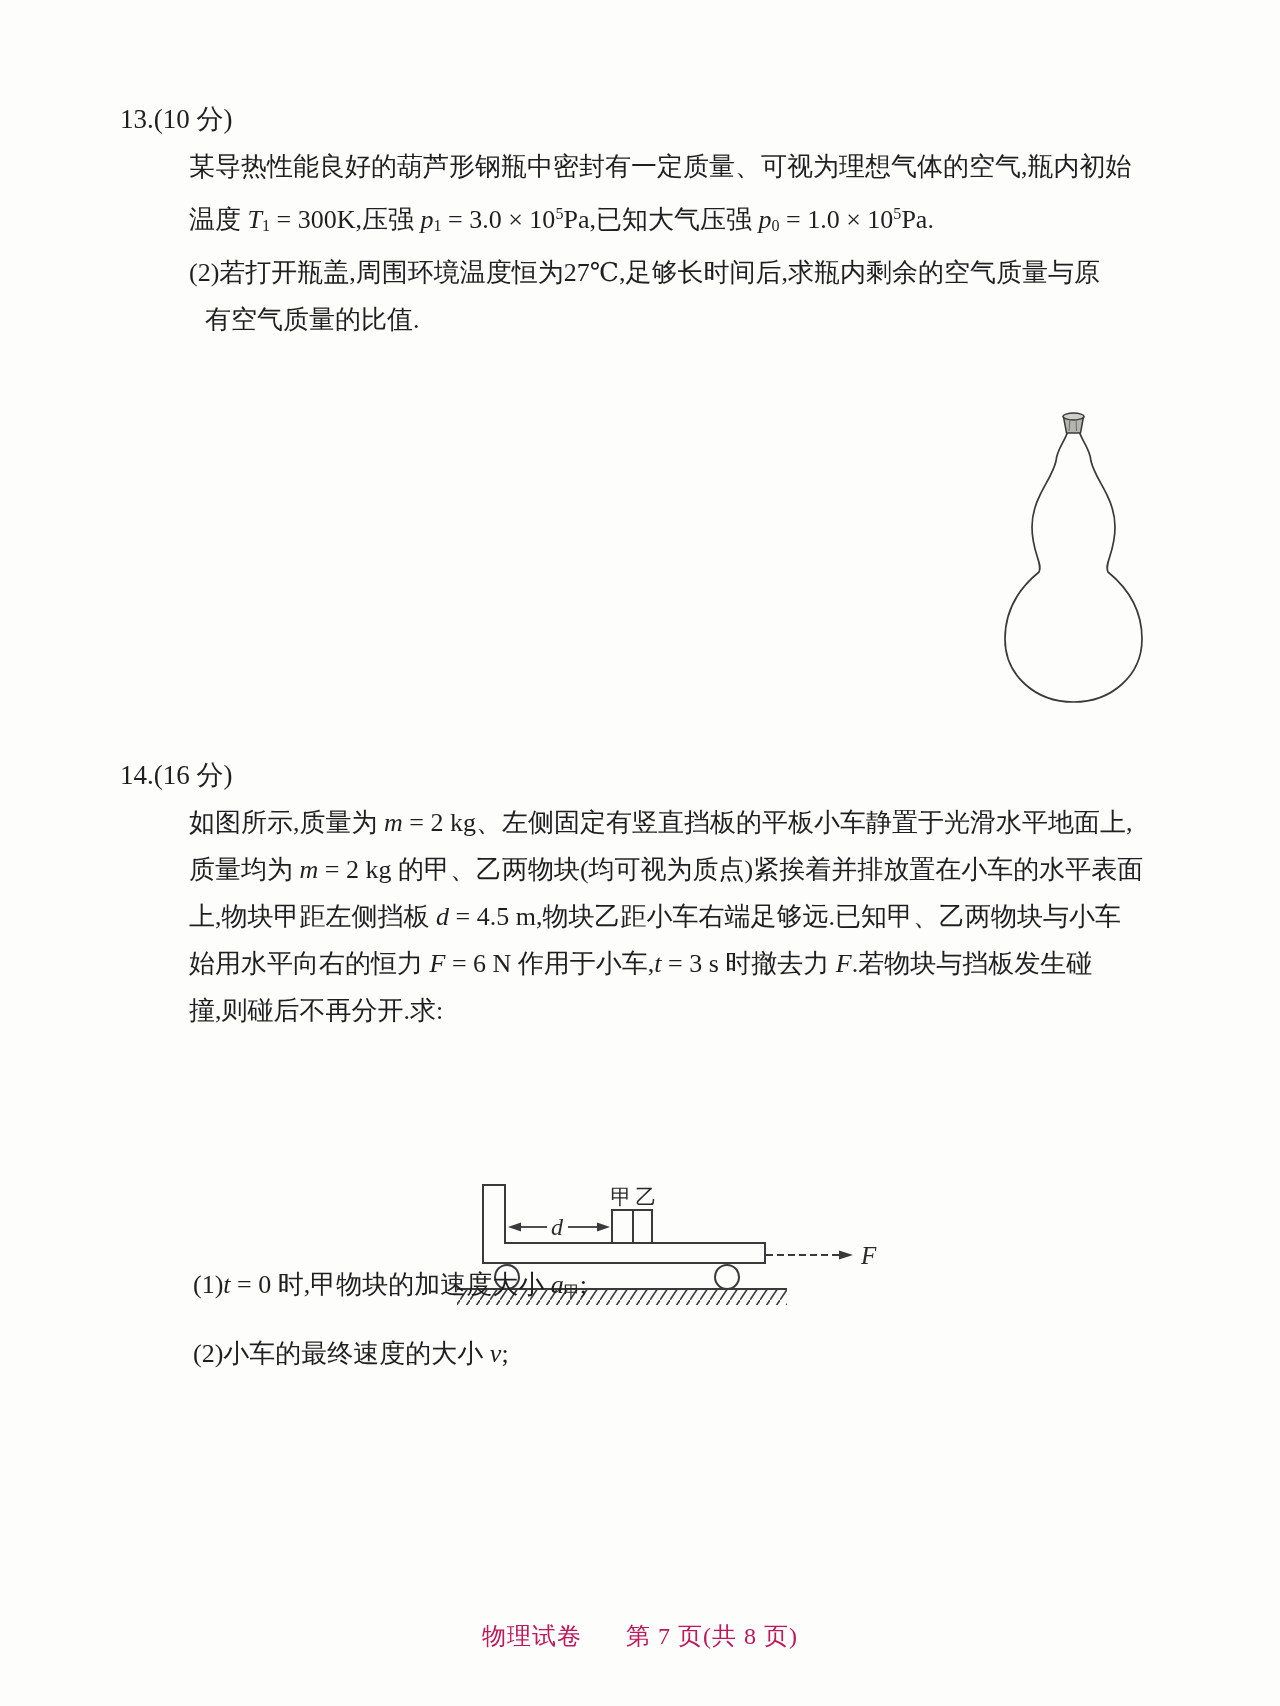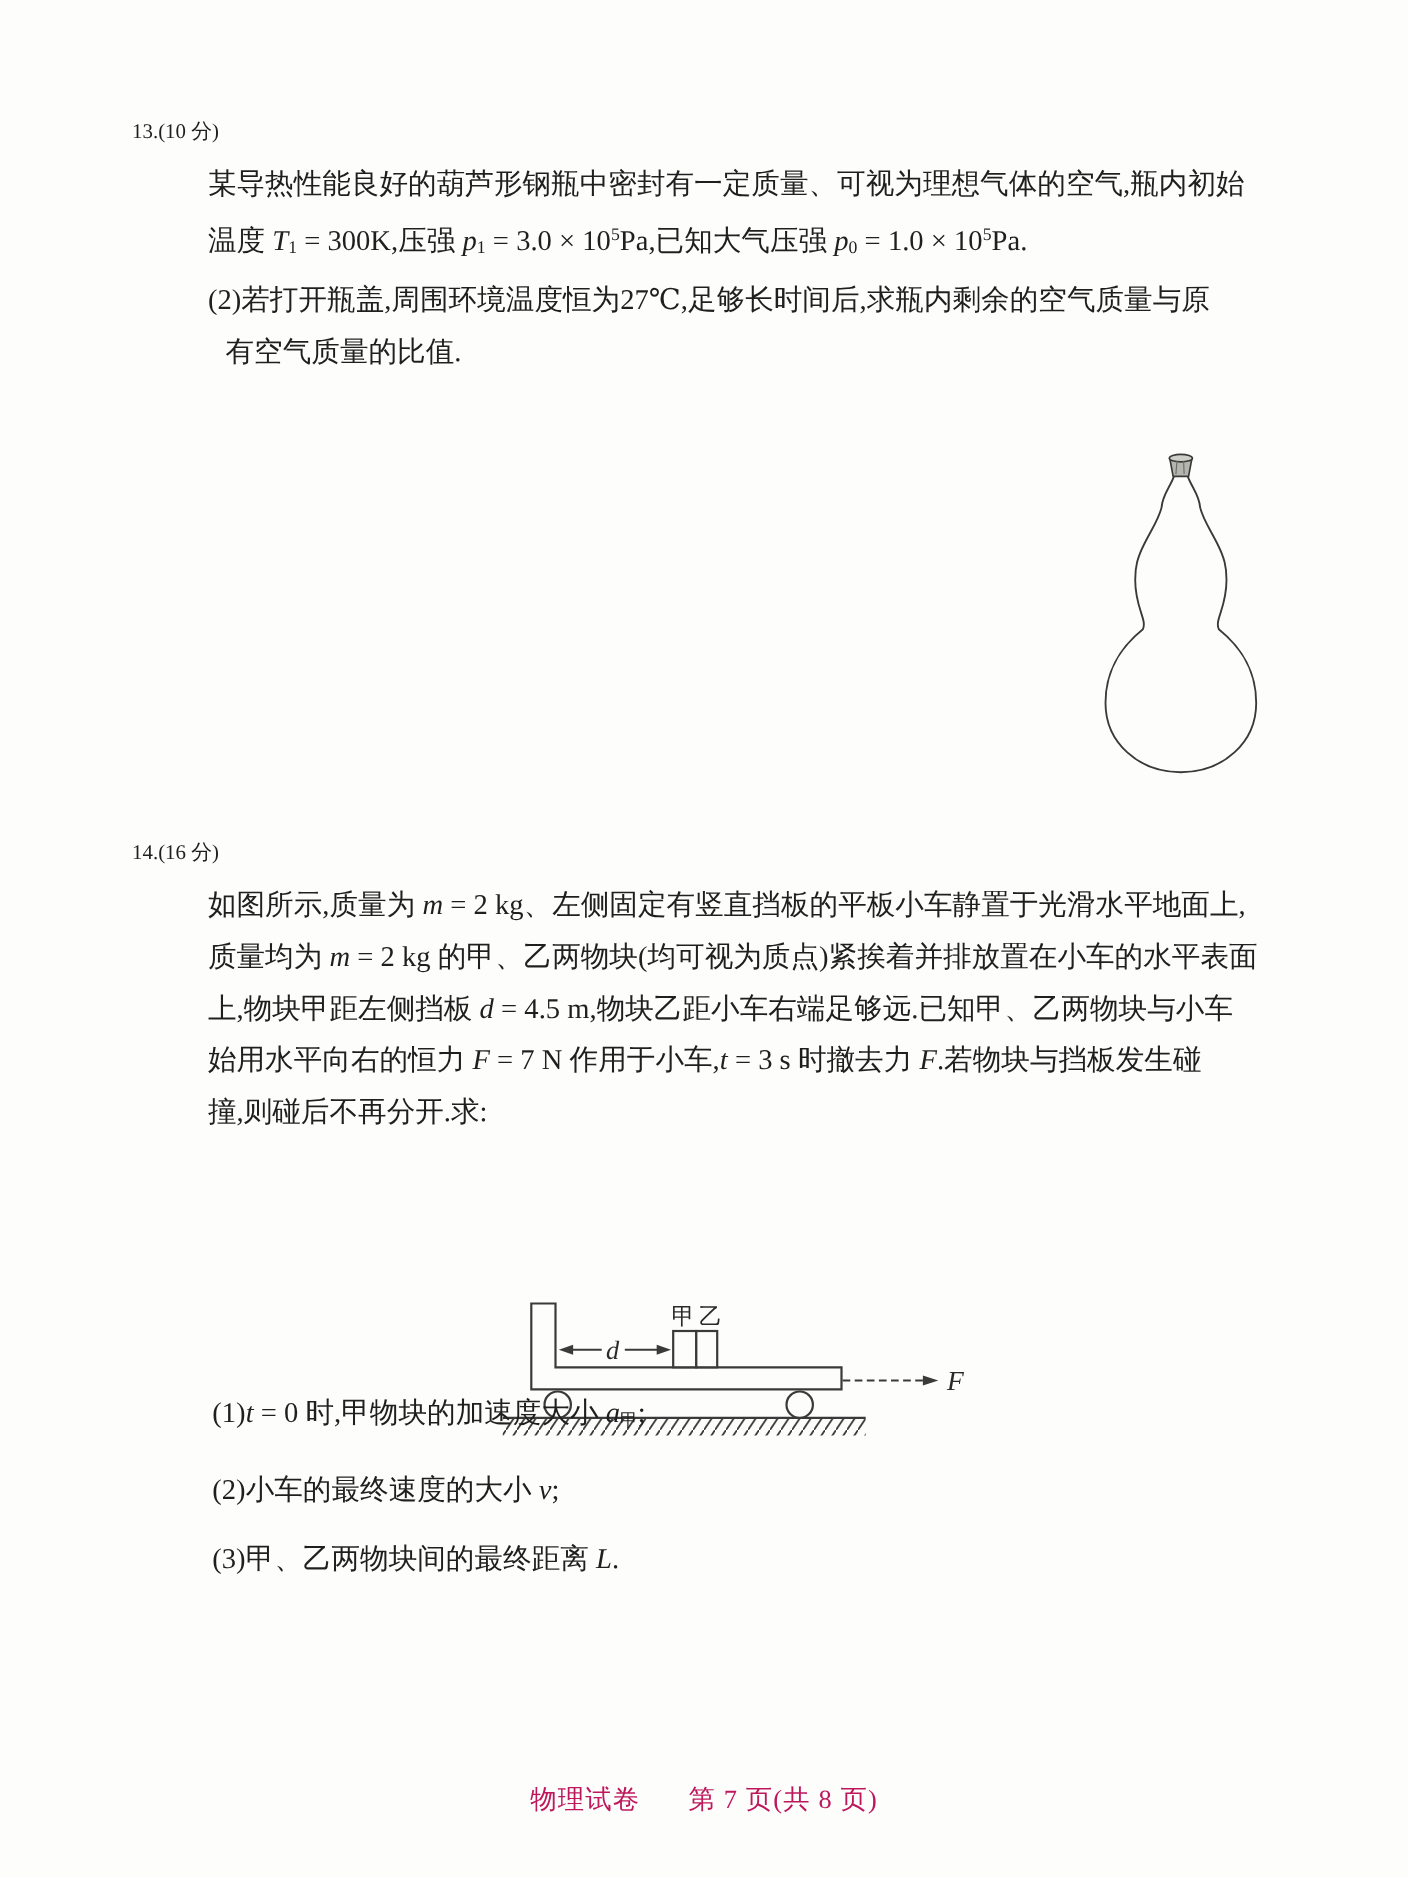--- a/index.html
+++ b/index.html
@@ -6,21 +6,21 @@
   body{
     width:1280px;height:1706px;
     background:#fdfdfc;
     font-family:"Liberation Serif","DejaVu Serif",serif;
     color:#1f1f1f;
     position:relative;
     overflow:hidden;
   }
   .page{position:absolute;inset:0;}
   section{position:absolute;}
-  .q-head{font-size:19px;line-height:47px;white-space:nowrap;}
+  .q-head{font-size:27px;line-height:47px;white-space:nowrap;}
   .line{font-size:26px;line-height:47px;white-space:nowrap;}
   .indent{margin-left:69px;}
   .indent2{margin-left:85px;}
   .item-line{font-size:26px;line-height:62px;white-space:nowrap;}
   .s-i{font-style:italic;font-family:"Liberation Serif",serif;}
   .s-sub{font-size:0.62em;vertical-align:-0.22em;}
   .s-sup{font-size:0.62em;vertical-align:0.55em;}
   #q13{top:96px;left:120px;width:1020px;}
   #q14{top:752px;left:120px;width:1020px;}
   #q14-items{top:1254px;left:165px;width:900px;margin-left:28px;}
@@ -69,21 +69,21 @@
       <line x1="75" y1="14" x2="74" y2="26" stroke="#6a6a66" stroke-width="1"></line>
       <line x1="81" y1="14" x2="81.5" y2="26" stroke="#6a6a66" stroke-width="1"></line>
     </g>
   </svg>
 
   <section id="q14">
     <div class="q-head"><span>14.</span><span>(16 分)</span></div>
     <div class="line indent"><span>如图所示,质量为 </span><span class="s-i">m</span><span> = 2 kg、左侧固定有竖直挡板的平板小车静置于光滑水平地面上,</span></div>
     <div class="line indent"><span>质量均为 </span><span class="s-i">m</span><span> = 2 kg 的甲、乙两物块(均可视为质点)紧挨着并排放置在小车的水平表面</span></div>
     <div class="line indent"><span>上,物块甲距左侧挡板 </span><span class="s-i">d</span><span> = 4.5 m,物块乙距小车右端足够远.已知甲、乙两物块与小车</span></div>
-    <div class="line indent"><span>始用水平向右的恒力 </span><span class="s-i">F</span><span> = 7 N 作用于小车,</span><span class="s-i">t</span><span> = 3 s 时撤去力 </span><span class="s-i">F</span><span>.若物块与挡板发生碰</span></div>
+    <div class="line indent"><span>始用水平向右的恒力 </span><span class="s-i">F</span><span> = 6 N 作用于小车,</span><span class="s-i">t</span><span> = 3 s 时撤去力 </span><span class="s-i">F</span><span>.若物块与挡板发生碰</span></div>
     <div class="line indent"><span>撞,则碰后不再分开.求:</span></div>
   </section>
 
   <svg id="cart-figure" width="480" height="135" viewBox="0 0 480 135">
     <defs>
       <pattern id="hatch" patternUnits="userSpaceOnUse" width="10" height="15">
         <line x1="10" y1="0" x2="0" y2="15" stroke="#3a3a3a" stroke-width="1.6"></line>
       </pattern>
     </defs>
 
@@ -113,20 +113,19 @@
     <g>
       <line x1="346" y1="75" x2="420" y2="75" stroke="#3a3a3a" stroke-width="1.8" stroke-dasharray="7 4"></line>
       <polygon points="433,75 419,70.5 419,79.5" fill="#3a3a3a"></polygon>
     </g>
     <text x="441" y="84" font-size="25" font-style="italic" fill="#2a2a2a">F</text>
   </svg>
 
   <section id="q14-items">
     <div class="item-line"><span>(1)</span><span class="s-i">t</span><span> = 0 时,甲物块的加速度大小 </span><span class="s-i">a</span><span class="s-sub">甲</span><span>;</span></div>
     <div class="item-line"><span>(2)小车的最终速度的大小 </span><span class="s-i">v</span><span>;</span></div>
-    <div class="item-line"><span>(3)甲、乙两物块间的最终距离 </span><span class="s-i">L</span><span>.</span></div>
   </section>
 
   <footer>
     <span>物理试卷</span><span class="footer-gap"></span><span>第 7 页(共 8 页)</span>
   </footer>
 
 </div>
 
 </body></html>

